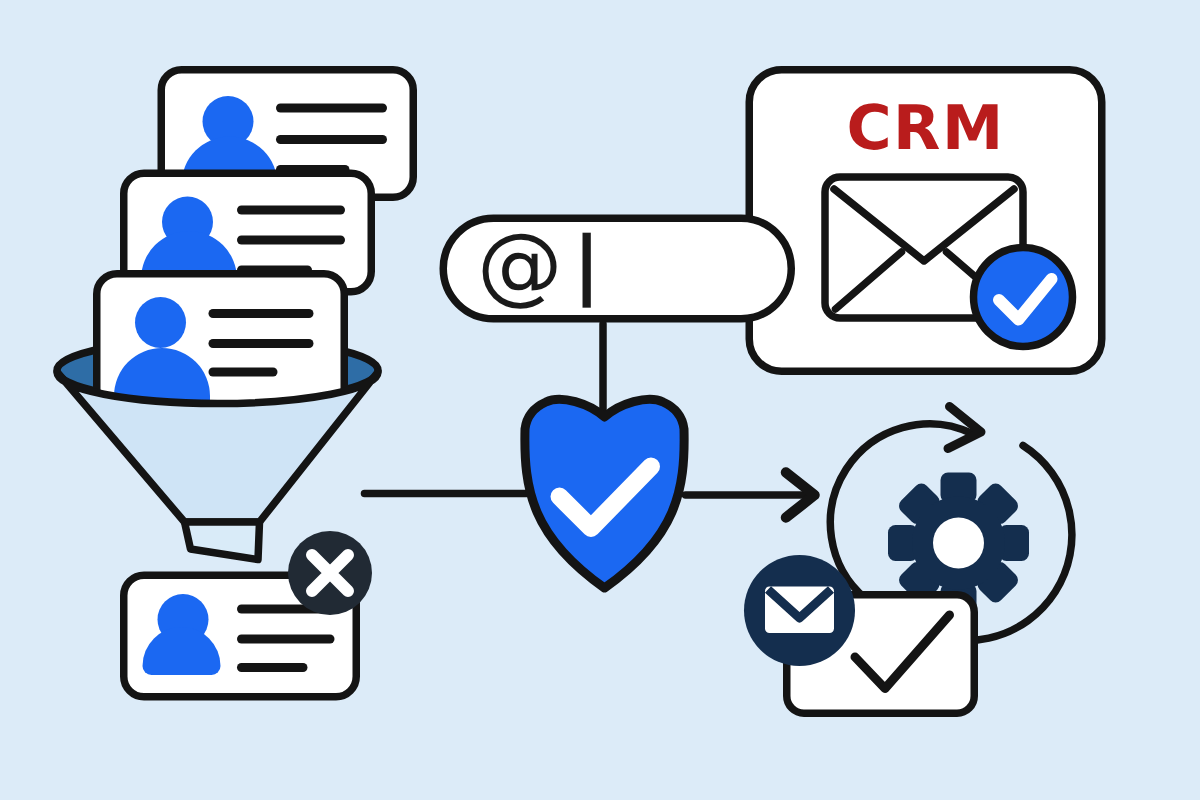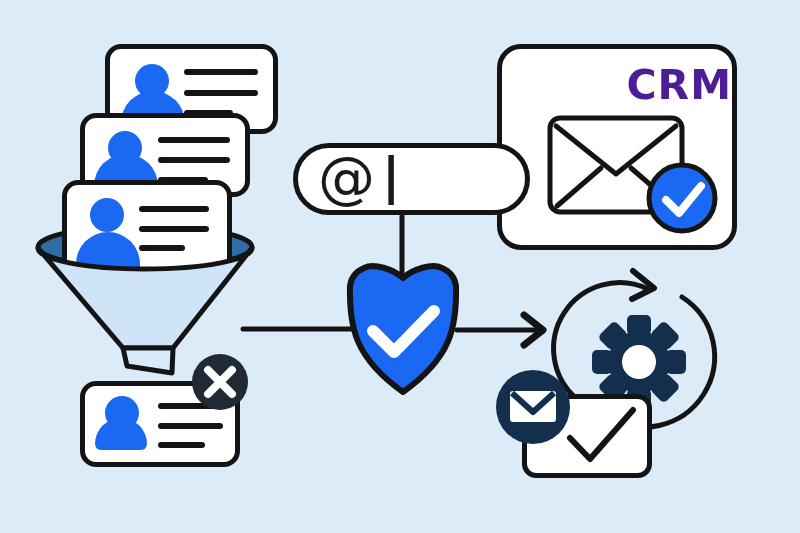--- a/index.html
+++ b/index.html
@@ -47,23 +47,23 @@
   .at-symbol{font-size:57px;line-height:1;color:#1a1a1a;font-weight:500;transform:translateY(-2px);}
   .cursor-bar{font-size:50px;line-height:1;color:#1a1a1a;font-weight:700;transform:translateY(-3px);}
   
   .crm-box{
     position:absolute;
     left:497px;top:44px;width:240px;height:206px;
     background:#ffffff;border:5px solid #141414;border-radius:24px;
     box-sizing:border-box;
   }
   .crm-label{
-    margin-top:12px;text-align:right;
+    margin-top:12px;text-align:center;
     font-size:41px;font-weight:800;letter-spacing:1px;
-    color:#4c1d95;
+    color:#b91c1c;
   }
 </style>
 </head>
 <body>
 
 <div class="canvas">
 
   <div class="card" style="left:105px;top:44px;width:173px;height:90px;">
     <div class="avatar-head" style="left:25px;top:15px;"></div>
     <div class="avatar-body" style="left:11px;bottom:0;"></div>

